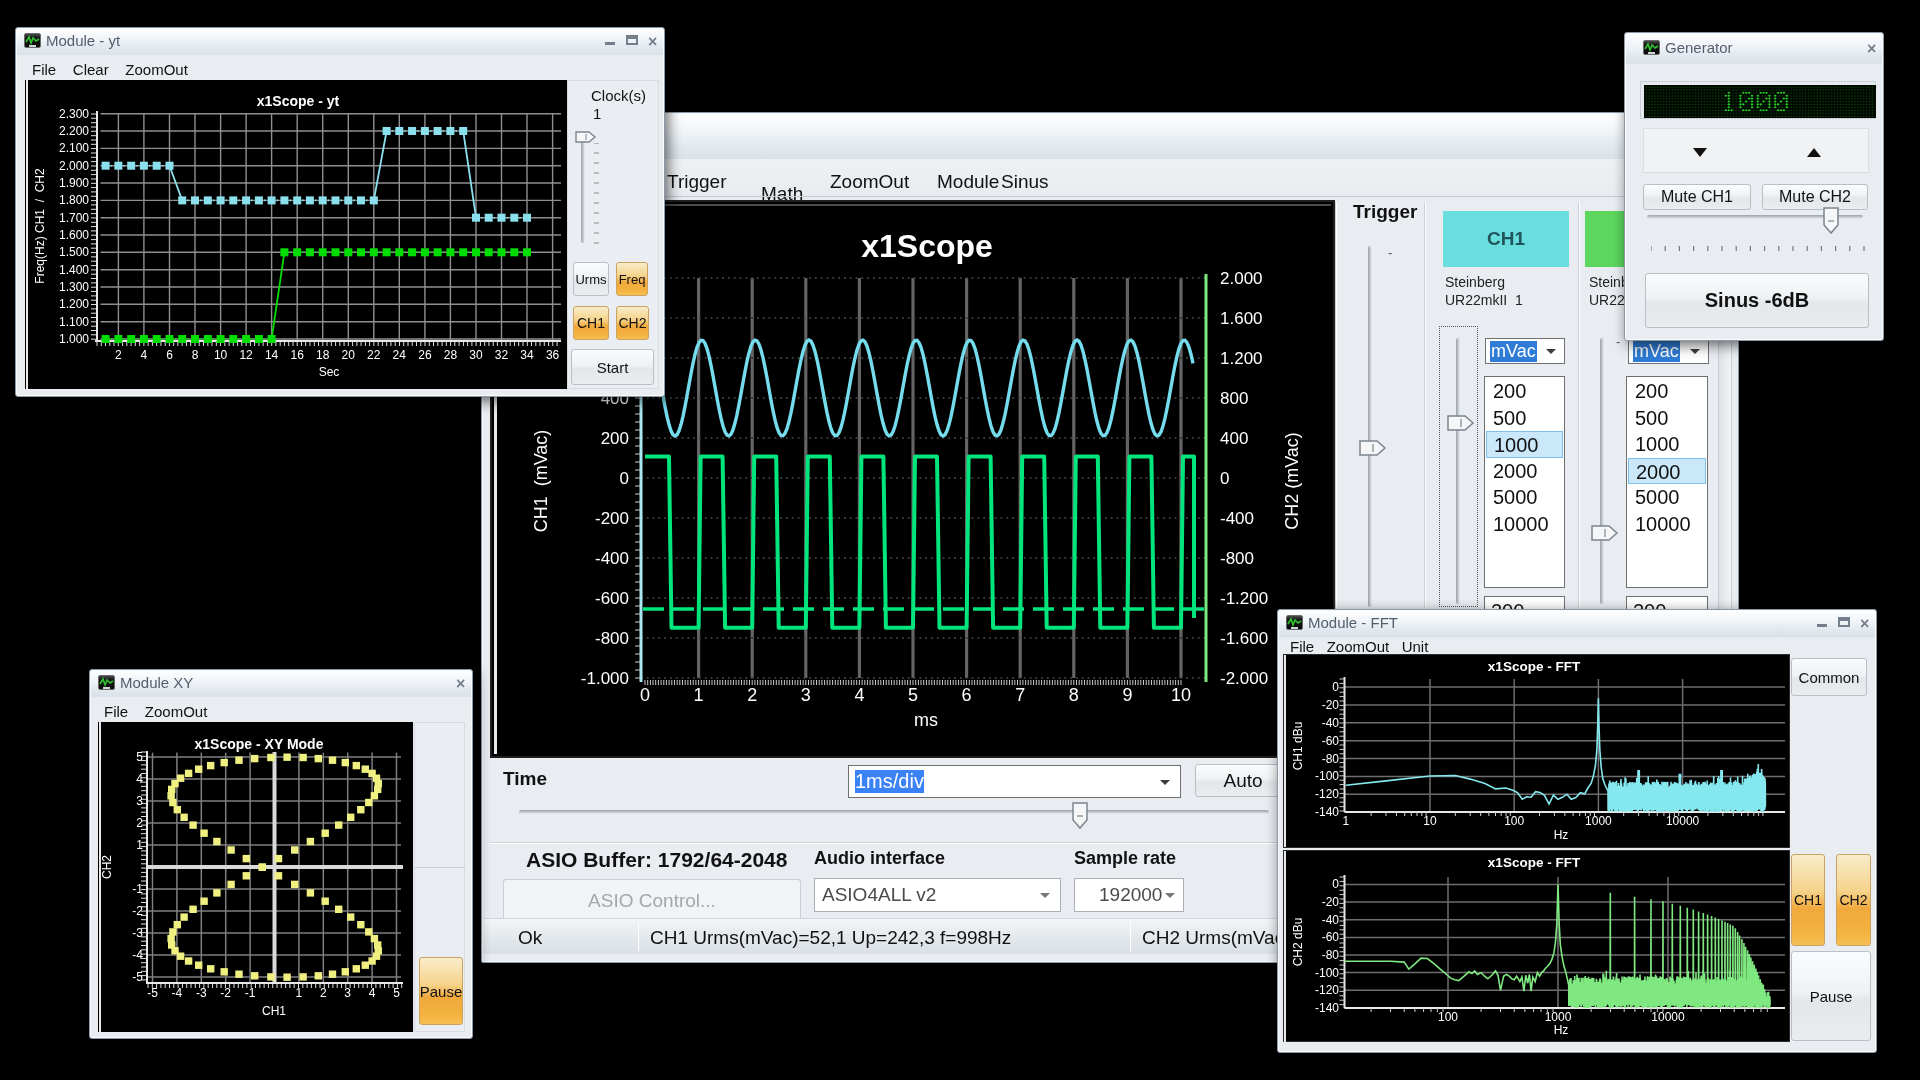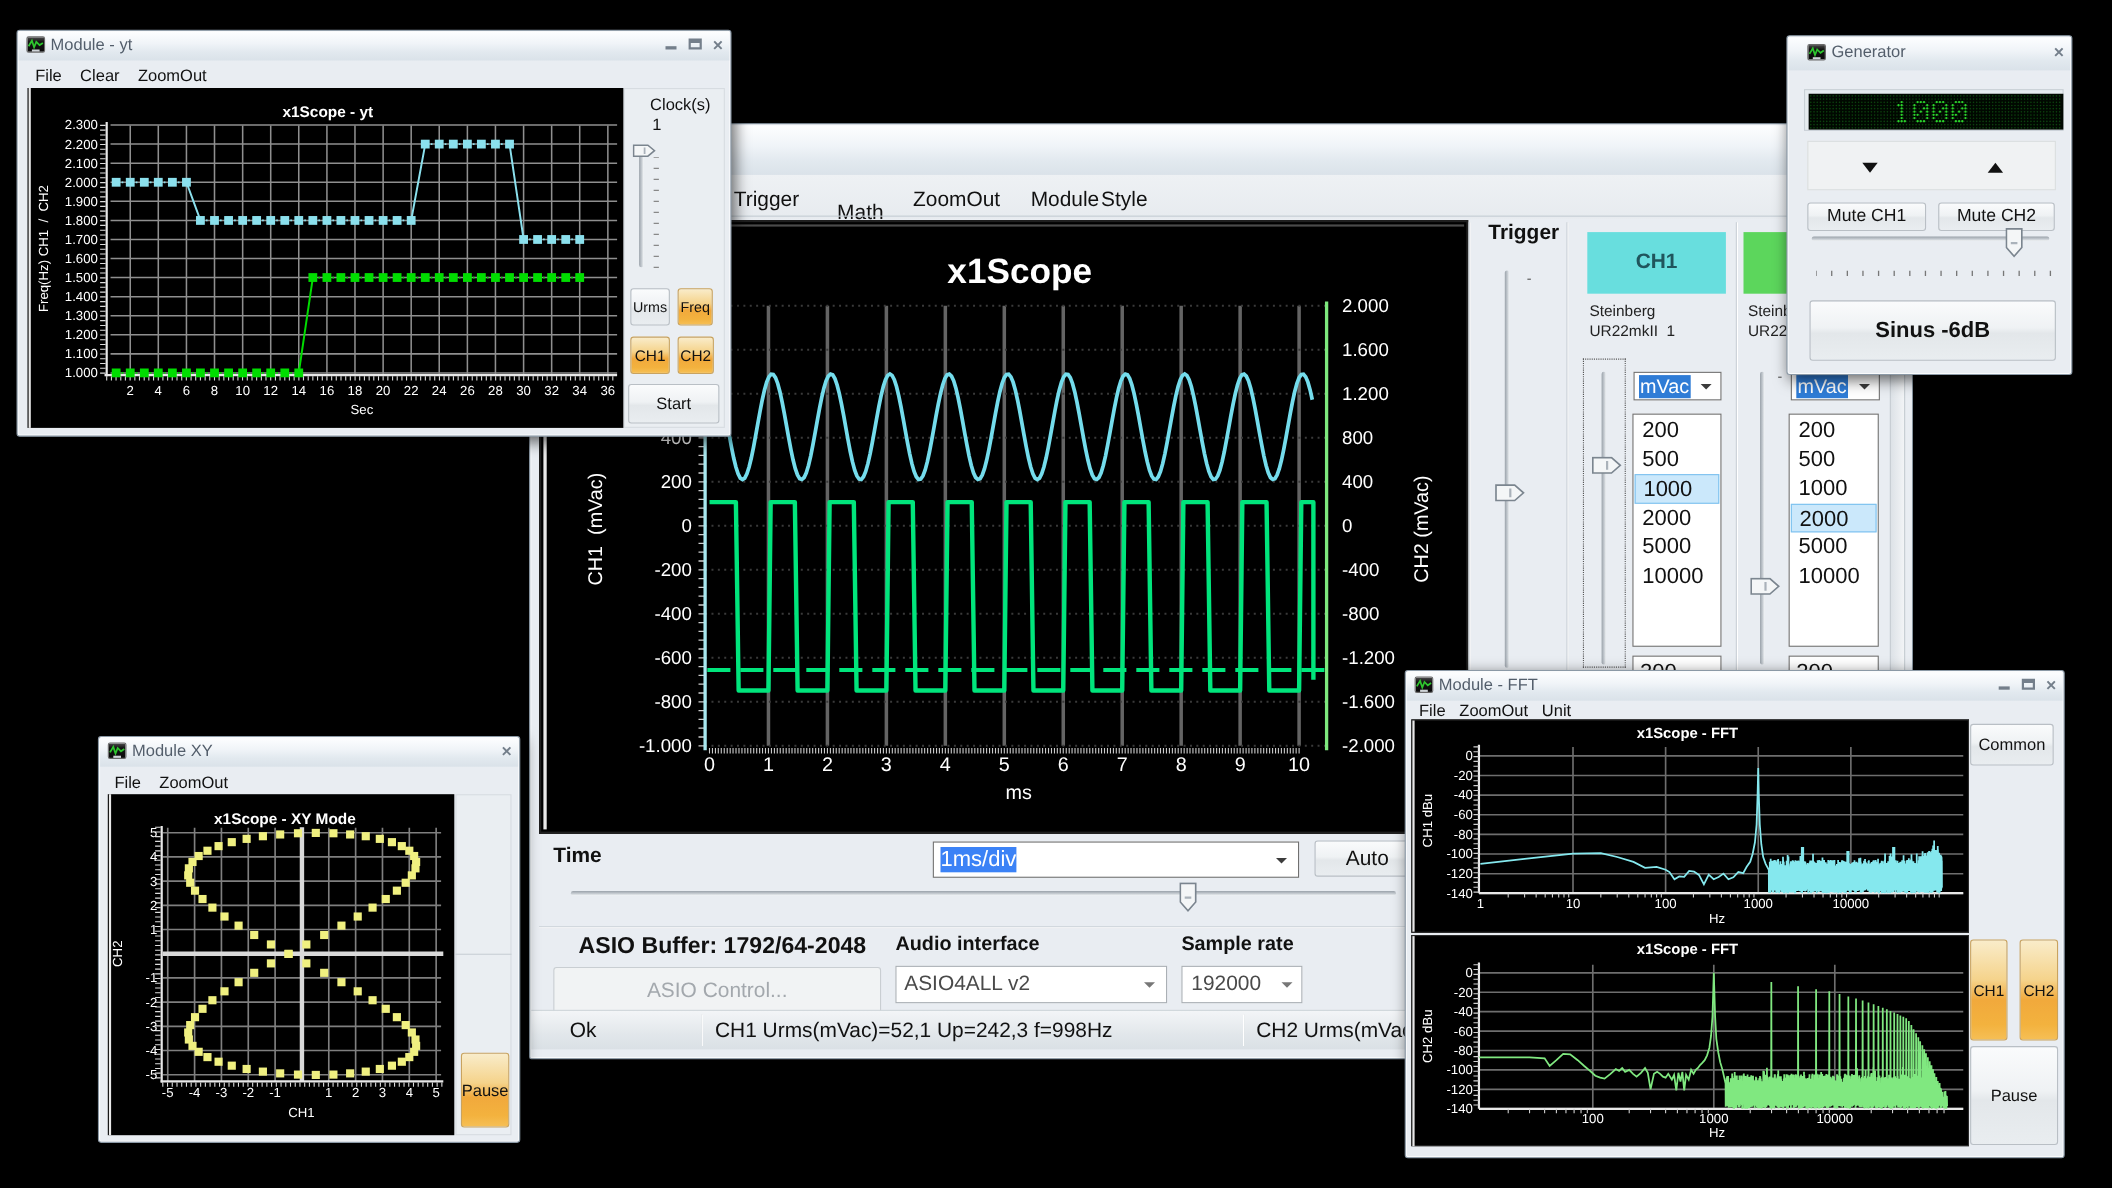--- a/index.html
+++ b/index.html
@@ -34,21 +34,21 @@
 .vdiv{position:absolute;width:2px;background:#c9cfd6;border-right:1px solid #fff}
 </style></head>
 <body>
 <div class="win" style="left:481px;top:112px;width:1258px;height:851px;z-index:1;border-radius:2px">
 <div class="tgrad" style="height:46px"></div>
 <div class="abs" style="left:1px;right:1px;top:46px;height:40px;background:linear-gradient(#eef1f4,#e7ebef)"></div>
 <div class="menu" style="left:185px;top:58px;font-size:19px">Trigger</div>
 <div class="menu" style="left:279px;top:70px;font-size:19px">Math</div>
 <div class="menu" style="left:348px;top:58px;font-size:19px">ZoomOut</div>
 <div class="menu" style="left:455px;top:58px;font-size:19px">Module</div>
-<div class="menu" style="left:519px;top:58px;font-size:19px">Style</div>
+<div class="menu" style="left:519px;top:58px;font-size:19px">Sinus</div>
 <div class="abs" style="left:2px;right:2px;top:83px;height:1px;background:#c4ccd3"></div>
 <div class="abs" style="left:8px;top:87px;width:845px;height:558px;background:#000;border:2px solid #1f1f1f">
 <div class="abs" style="left:2px;right:2px;top:2px;height:2px;background:#4a4a4a"></div>
 <div class="abs" style="left:2px;top:4px;bottom:2px;width:3px;background:#e9e9e9"></div>
 <svg width="841" height="554" style="position:absolute;left:0;top:0">
 <line x1="206.6" y1="76" x2="206.6" y2="476" stroke="#646464" stroke-width="3.2"></line>
 <line x1="260.2" y1="76" x2="260.2" y2="476" stroke="#646464" stroke-width="3.2"></line>
 <line x1="313.8" y1="76" x2="313.8" y2="476" stroke="#646464" stroke-width="3.2"></line>
 <line x1="367.4" y1="76" x2="367.4" y2="476" stroke="#646464" stroke-width="3.2"></line>
 <line x1="421" y1="76" x2="421" y2="476" stroke="#646464" stroke-width="3.2"></line>
@@ -179,21 +179,21 @@
 <div class="groove-h" style="left:37px;top:697px;width:750px"></div>
 <svg class="abs" style="left:590px;top:689px" width="17" height="28">
       <path d="M1 1 h14 v17 l-7 8 l-7 -8 z" fill="#f4f6f7" stroke="#7b858f" stroke-width="1.5"></path>
       <line x1="5" y1="14" x2="11" y2="14" stroke="#aab2ba" stroke-width="2"></line>
     </svg>
 <div class="abs" style="left:44px;top:735px;font-size:21px;font-weight:bold;color:#111">ASIO Buffer: 1792/64-2048</div>
 <div class="abs" style="left:332px;top:735px;font-size:18px;font-weight:bold;color:#111">Audio interface</div>
 <div class="abs" style="left:592px;top:735px;font-size:18px;font-weight:bold;color:#111">Sample rate</div>
 <div class="btn" style="left:21px;top:766px;width:298px;height:44px;font-size:19px;color:#a3a8ad;background:#f1f3f4;border-color:#c9ced2">ASIO Control...</div>
 <div class="combo" style="left:332px;top:765px;width:247px;height:34px;font-size:19px;padding-left:7px;color:#4a4a4a;border-color:#aab0b5">ASIO4ALL v2<div class="carr" style="right:10px;border-top-color:#777"></div></div>
-<div class="combo" style="left:592px;top:765px;width:110px;height:34px;font-size:19px;padding-left:8px;color:#4a4a4a;border-color:#aab0b5">192000<div class="carr" style="right:8px;border-top-color:#777"></div></div>
+<div class="combo" style="left:592px;top:765px;width:110px;height:34px;font-size:19px;padding-left:24px;color:#4a4a4a;border-color:#aab0b5">192000<div class="carr" style="right:8px;border-top-color:#777"></div></div>
 <div class="abs" style="left:1px;right:1px;top:805px;height:36px;background:linear-gradient(#f3f5f7,#e2e7eb 60%,#dae0e5);border-top:1px solid #cfd5da;font-size:19px;color:#111">
       <div class="abs" style="left:35px;top:8px">Ok</div>
       <div class="abs" style="left:155px;top:3px;bottom:3px;width:1px;background:#b9c0c7;border-right:1px solid #fff"></div>
       <div class="abs" style="left:167px;top:8px">CH1 Urms(mVac)=52,1 Up=242,3 f=998Hz</div>
       <div class="abs" style="left:647px;top:3px;bottom:3px;width:1px;background:#b9c0c7;border-right:1px solid #fff"></div>
       <div class="abs" style="left:659px;top:8px">CH2 Urms(mVac)=52,3 Up=247,5 f=998Hz</div>
     </div>
 </div>
 
 <div class="win" style="left:15px;top:27px;width:650px;height:370px;z-index:10">

